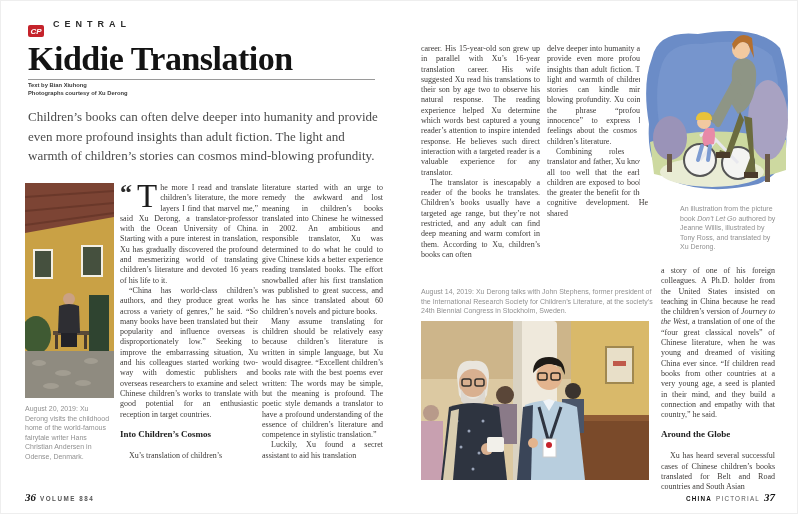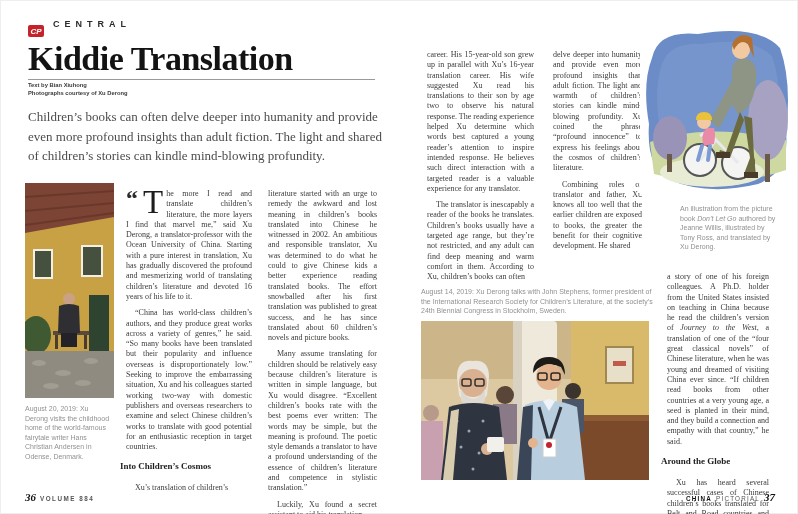--- a/index.html
+++ b/index.html
@@ -18,21 +18,21 @@
     font-size:8px; display:flex; align-items:center; justify-content:center;margin-top:15px;
   }
   .section { font-family:"Liberation Sans", sans-serif; font-weight:bold; font-size:9px; letter-spacing:5px; color:#2b2b2b; }
   h1.title { margin:0; font-size:34px; line-height:33px; font-weight:bold; color:#131313; letter-spacing:-0.5px; }
   .rule { height:1px; background:#9a9a9a; }
   .byline { font-family:"Liberation Sans", sans-serif; font-size:5.8px; line-height:7.6px; font-weight:bold; color:#3a3a3a; }
   .standfirst { margin:0; font-size:13px; line-height:19.5px; color:#4c4c4c; }
 
   
   .body-col { font-size:8px; line-height:10.3px; color:#3d3a38; text-align:justify; }
-  .body-col p { margin:6px; }
+  .body-col p { margin:0; }
   .body-col p.indent { text-indent:9px; }
   .subhead { font-weight:bold; font-size:9px; line-height:11px; color:#1d1d1d; margin-top:9px; margin-bottom:11px; text-align:left; }
   .bigquote { float:left; font-size:24px; line-height:18px; font-weight:bold; color:#2a2a2a; margin-right:2px; letter-spacing:2px; }
   .dropcap  { float:left; font-size:33px; line-height:27px; color:#1c1c1c; padding:0 3px 0 1px; }
   .ital { font-style:italic; }
 
   
   .caption { font-family:"Liberation Sans", sans-serif; font-size:7px; line-height:9.5px; color:#919191; }
   .folio-num { font-size:11px; font-weight:bold; color:#111;font-style:italic; }
   .folio-label { font-family:"Liberation Sans", sans-serif; font-size:6.3px; letter-spacing:1.5px; color:#555; font-weight:bold; }
@@ -51,21 +51,21 @@
     <span class="logo">CP</span>
     <span class="section">CENTRAL</span>
   </div>
 
   <h1 class="abs title" style="left:28px; top:42px;text-align:center;">Kiddie Translation</h1>
   <div class="abs rule" style="left:28px; top:79px; width:347px;"></div>
   <div class="abs byline" style="left:28px; top:82px; width:200px;">
     <div>Text by Bian Xiuhong</div>
     <div>Photographs courtesy of Xu Derong</div>
   </div>
-  <p class="abs standfirst" style="left:28px; top:107px; width:357px;">Children’s books can often delve deeper into humanity and provide even more profound insights than adult fiction. The light and shared of children’s stories can kindle mind-blowing profundity.</p>
+  <p class="abs standfirst" style="left:28px; top:107px; width:357px;">Children’s books can often delve deeper into humanity and provide even more profound insights than adult fiction. The light and warmth of children’s stories can cosmos mind-blowing profundity.</p>
 
   <svg class="abs photo-frame" style="left:25px; top:183px;" width="89" height="215" viewBox="0 0 89 215">
     <rect width="89" height="215" fill="#c9a145"></rect>
     <polygon points="0,0 89,0 89,34 0,50" fill="#7c4434"></polygon>
     <line x1="0" y1="14" x2="89" y2="8" stroke="#6a382a" stroke-width="2"></line>
     <line x1="0" y1="28" x2="89" y2="20" stroke="#6a382a" stroke-width="2"></line>
     <line x1="0" y1="42" x2="89" y2="30" stroke="#6a382a" stroke-width="2"></line>
     <rect x="8" y="66" width="20" height="30" fill="#f3efe4"></rect>
     <rect x="10" y="68" width="16" height="26" fill="#45503e"></rect>
     <rect x="56" y="62" width="22" height="32" fill="#f3efe4"></rect>

